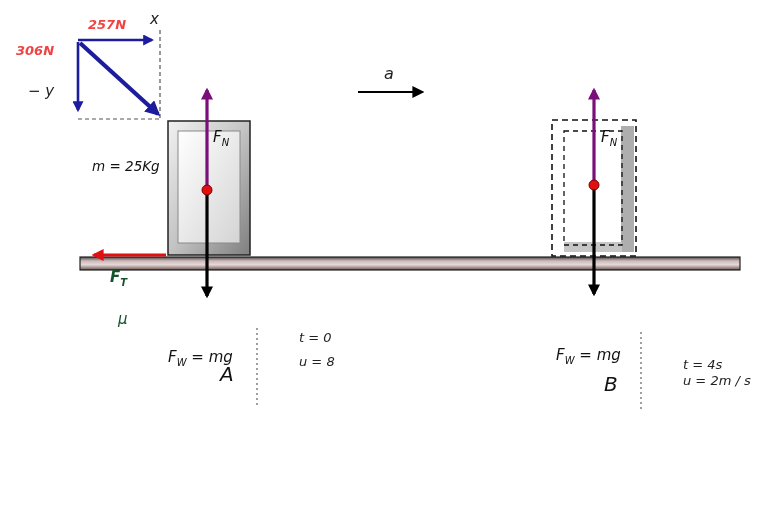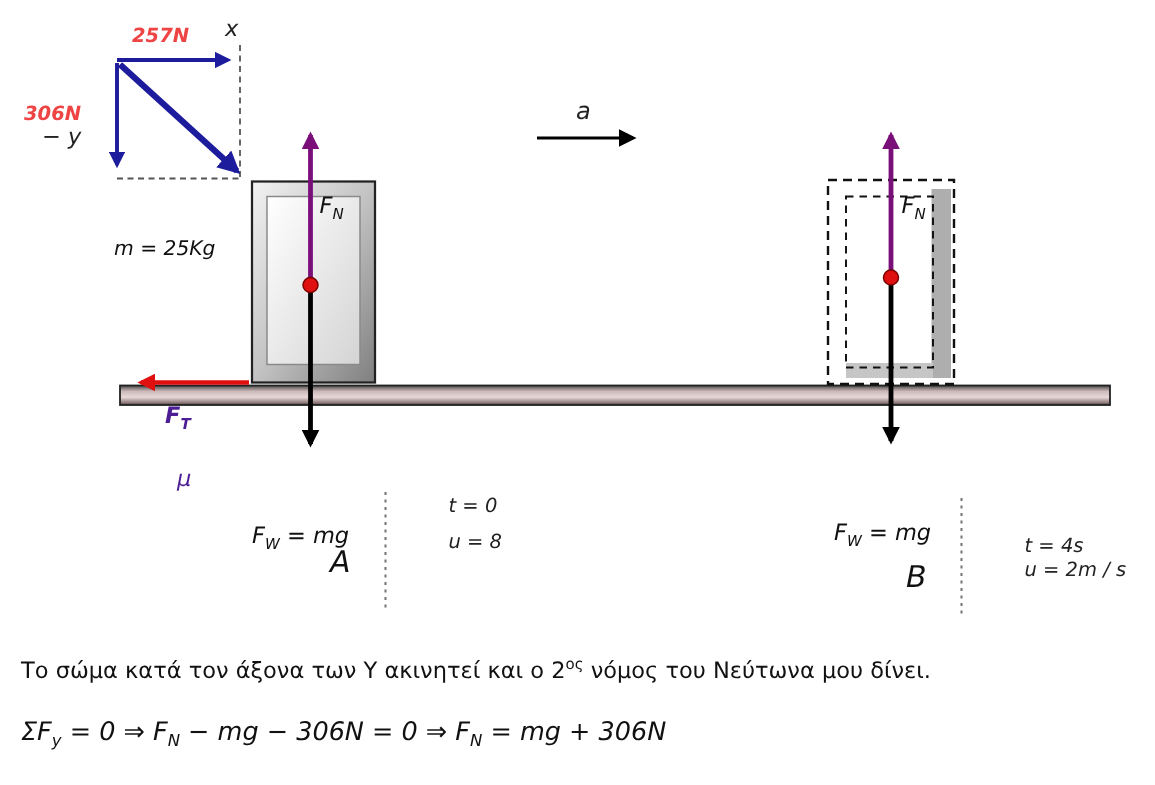--- a/index.html
+++ b/index.html
@@ -1,21 +1,21 @@
 <!DOCTYPE html>
 <html><head>
 <meta charset="utf-8">
 <style>
   html,body{margin:0;padding:0;background:#fff;}
   #stage{position:relative;width:770px;height:523px;background:#fff;overflow:hidden;
          font-family:"DejaVu Sans",sans-serif;color:#111;}
   #diagram-svg{position:absolute;left:0;top:0;}
   .lbl{position:absolute;white-space:nowrap;line-height:1;}
   .blue{color:#ef4444;font-weight:bold;}
-  .red{color:#4c1d95;}
+  .red{color:#14532d;}
   .force{font-size:15px;font-style:italic;margin-top:44px;}
   .force sub{font-size:10px;font-style:italic;}
   .small{font-size:13px;font-style:italic;color:#222;margin-left:36px;}
   .pos-letter{font-size:20px;font-style:italic;color:#111;}
   .vec-lbl{font-size:13px;font-style:italic;}
   .axis-lbl{font-size:15px;font-style:italic;color:#222;}
   .mass-lbl{font-size:13.5px;font-style:italic;color:#111;}
   #para{position:absolute;left:14px;top:438px;width:744px;font-size:15px;color:#111;}
   #para sup{font-size:10px;}
   #equation{position:absolute;left:14px;top:478px;font-size:17px;font-style:italic;color:#111;}
@@ -97,39 +97,37 @@
       <line x1="594" y1="187" x2="594" y2="294" stroke="#000" stroke-width="3.2" marker-end="url(#m-black)"></line>
       <circle cx="594" cy="185" r="5" fill="#e01010" stroke="#7a0000" stroke-width="1"></circle>
     </g>
 
     <line x1="257" y1="328" x2="257" y2="408" stroke="#777" stroke-width="1.4" stroke-dasharray="2 3"></line>
     <line x1="641" y1="332" x2="641" y2="412" stroke="#777" stroke-width="1.4" stroke-dasharray="2 3"></line>
   </svg>
 
   <span class="lbl vec-lbl blue" style="left:88px;top:18px">257N</span>
   <span class="lbl axis-lbl" style="left:150px;top:12px">x</span>
-  <span class="lbl vec-lbl blue" style="left:16px;top:70px">306N</span>
+  <span class="lbl vec-lbl blue" style="left:16px;top:44px">306N</span>
   <span class="lbl axis-lbl" style="left:28px;top:84px">− y</span>
 
-  <span class="lbl mass-lbl" style="left:76px;top:160px">m = 25Kg</span>
+  <span class="lbl mass-lbl" style="left:92px;top:160px">m = 25Kg</span>
   <span class="lbl force" style="left:213px;top:86px"><span>F</span><sub>N</sub></span>
   <span class="lbl force red" style="left:110px;top:226px;font-weight:bold"><span>F</span><sub>T</sub></span>
   <span class="lbl force red" style="left:118px;top:268px">μ</span>
   <span class="lbl force" style="left:168px;top:306px"><span>F</span><sub>W</sub><span> = mg</span></span>
 
   <span class="lbl axis-lbl" style="left:384px;top:66px;font-size:16px">a</span>
 
   <span class="lbl force" style="left:601px;top:86px"><span>F</span><sub>N</sub></span>
   <span class="lbl force" style="left:556px;top:304px"><span>F</span><sub>W</sub><span> = mg</span></span>
 
   <span class="lbl small" style="left:263px;top:331px">t = 0</span>
   <span class="lbl small" style="left:263px;top:355px">u = 8</span>
   <span class="lbl pos-letter" style="left:220px;top:364px">A</span>
 
   <span class="lbl small" style="left:647px;top:358px">t = 4s</span>
   <span class="lbl small" style="left:647px;top:374px">u = 2m / s</span>
   <span class="lbl pos-letter" style="left:604px;top:374px">B</span>
 
-  <div id="para"><span>Το σώμα κατά τον άξονα των Υ ακινητεί και ο 2</span><sup>ος</sup><span> νόμος του Νεύτωνα μου δίνει.</span></div>
 
-  <div id="equation"><span>ΣF</span><sub>y</sub><span> = 0 </span><span>⇒</span><span> F</span><sub>N</sub><span> − mg − 306N = 0 </span><span>⇒</span><span> F</span><sub>N</sub><span> = mg + 306N</span></div>
 
 </div>
 
 </body></html>

